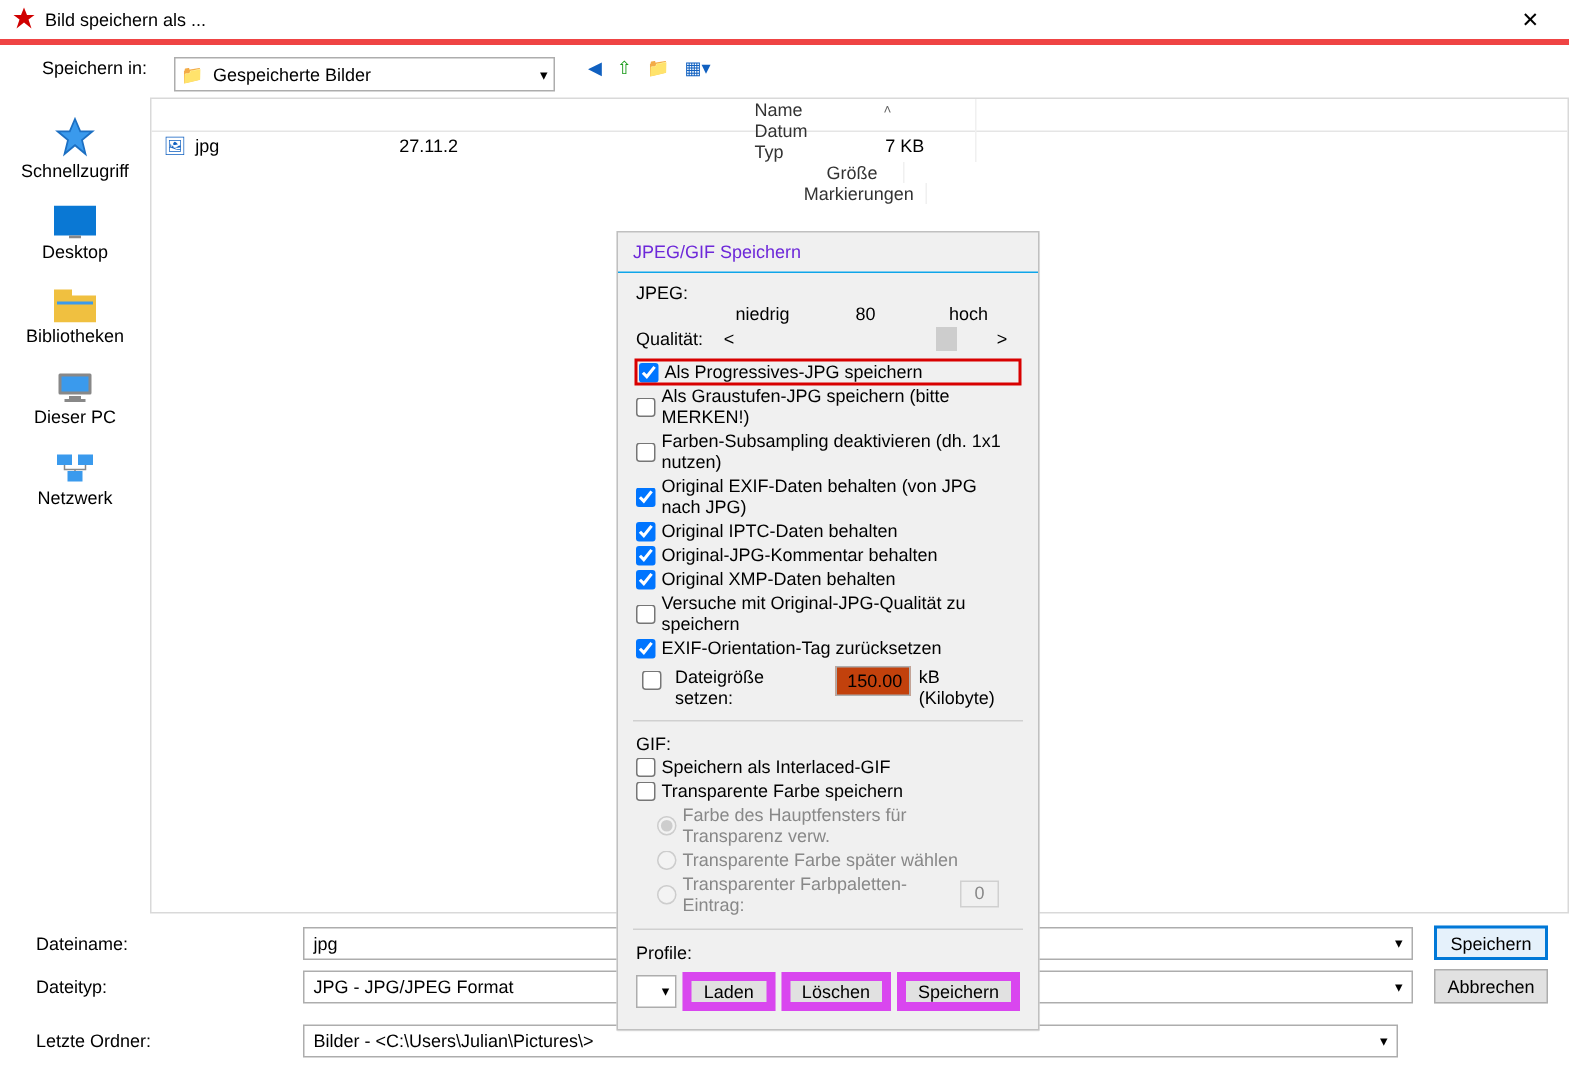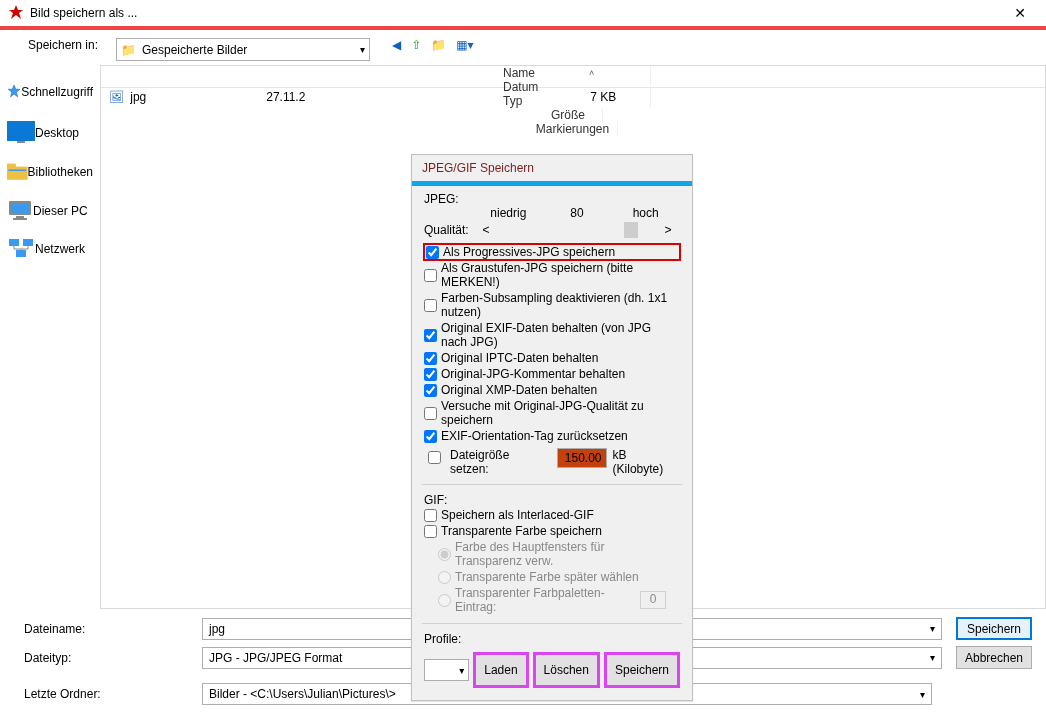--- a/index.html
+++ b/index.html
@@ -10,21 +10,21 @@
   .app-icon svg { width:16px; height:16px; }
   .toolbar-row { display: flex; align-items: flex-start; padding: 8px 12px 4px 28px; gap: 8px; }
   .toolbar-row label { width: 80px; }
   .combo { display:flex; align-items:center; border:1px solid #adadad; background:#fff; height:23px; width:254px; padding:0 4px; gap:6px; }
   .combo .caret { margin-left:auto; font-size:10px; }
   .folder-icon { color:#f0b040; }
   .tb-icons { display:flex; gap:10px; margin-left:14px; align-items:center; }
   .tb-icons span { cursor:pointer; }
   .body-area { display:flex; height: 544px; }
   .sidebar { width: 100px; padding-top:6px; display:flex; flex-direction:column; align-items:center; gap:4px; }
-  .place { display:flex; flex-direction:row; align-items:center; width:90px; padding:6px 2px; cursor:pointer; }
+  .place { display:flex; flex-direction:column; align-items:center; width:90px; padding:6px 2px; cursor:pointer; }
   .place .lbl { margin-top:2px; text-align:center; white-space:nowrap; }
   .file-list { flex:1; border:1px solid #d9d9d9; position:relative; background:#fff;}
   .file-headers { display:flex; height:22px; border-bottom:1px solid #e5e5e5; align-items:center;flex-direction:column; }
   .fh { padding:0 8px; border-right:1px solid #f0f0f0; color:#333; display:flex; align-items:center; gap:4px; height:100%; cursor:pointer;}
   .fh.name { width:156px;}
   .fh.date { width:156px;}
   .fh.type { width:156px;}
   .fh.size { width:60px;}
   .fh.mark { flex:1;}
   .file-row { display:flex; padding:2px 8px; align-items:center; gap:6px; }
@@ -35,21 +35,21 @@
   .bottom-row .lbl2 { width:98px; }
   .cmb-long { flex:1; display:flex; align-items:center; border:1px solid #adadad; height:22px; padding:0 6px; background:#fff;}
   .cmb-long .caret { margin-left:auto; font-size:10px; }
   .btn { width:76px; height:23px; border:1px solid #adadad; background:#e1e1e1; margin-left:10px; cursor:pointer; text-align:center; display:flex;align-items:center;justify-content:center;}
   .btn.primary { border:2px solid #0078d7; background:#e5f1fb;}
   .checks-row { display:flex; gap:36px; padding-left:176px; margin-top:4px;}
   .chk { display:flex; align-items:center; gap:4px; cursor:pointer;}
   .chk input { margin:0;}
   
   .popup { position:absolute; left:310px; top:88px; width:282px; background:#f0f0f0; border:1px solid #c0c0c0; padding:0; box-shadow:0 1px 1px rgba(0,0,0,0.1);}
-  .popup-title { padding:6px 10px; color:#7f1d1d; border-bottom:5px solid #0ea5e9;}
+  .popup-title { padding:6px 10px; color:#6d28d9; border-bottom:1px solid #0ea5e9;}
   .popup-body { padding:6px 12px 12px 12px; }
   .slider-row { display:flex; align-items:center; }
   .slider-row span { flex:1; text-align:center; }
   .slider-track { display:flex; align-items:center; margin-top:2px;}
   .slider-track .lab { width:50px;}
   .slider-track .arrow { width:24px; text-align:center; cursor:pointer;}
   .slider-track .bar { flex:1; height:16px; position:relative;}
   .slider-track .handle { position:absolute; right:18px; top:0; width:14px; height:16px; background:#cdcdcd;}
   .opt-list { margin-top:6px;}
   .opt { display:flex; align-items:center; gap:4px; padding:1px 0;}
@@ -57,21 +57,21 @@
   .opt input[type=checkbox]{ margin:0;}
   .fileSize-row { display:flex; align-items:flex-start; gap:6px; margin-top:4px;}
   .txt-sm { width:50px; height:20px; border:1px solid #adadad; text-align:right; padding:0 4px; background:#c2410c;}
   .sep { border-top:1px solid #d0d0d0; margin:8px -2px;}
   .radio-opt { display:flex; align-items:center; gap:4px; padding:1px 14px; color:#888;}
   .radio-opt input{ margin:0;}
   .num-dis { width:28px; height:18px; border:1px solid #d0d0d0; background:#f0f0f0; color:#888; text-align:center; margin-left:6px;}
   .profile-row { display:flex; gap:4px; margin-top:6px; align-items:center;}
   .profile-combo { flex:1; height:22px; border:1px solid #adadad; background:#fff; display:flex; align-items:center;}
   .profile-combo .caret{ margin-left:auto; padding:0 4px; font-size:10px;}
-  .p-btn { height:36px; padding:0 8px; border:3px solid #d946ef; background:#e1e1e1; cursor:pointer; display:flex; align-items:center;}
+  .p-btn { height:26px; padding:0 8px; border:6px solid #d946ef; background:#e1e1e1; cursor:pointer; display:flex; align-items:center;}
   .sort-arrow { font-size:9px; color:#666;}
 </style>
 </head>
 <body>
 
 <div class="titlebar">
   <span class="app-icon">
     <svg viewBox="0 0 16 16">
         <path d="M8 1 L10 6 L15 6 L11 9 L13 15 L8 11 L3 15 L5 9 L1 6 L6 6 Z" fill="#d00000"></path>
       </svg>

